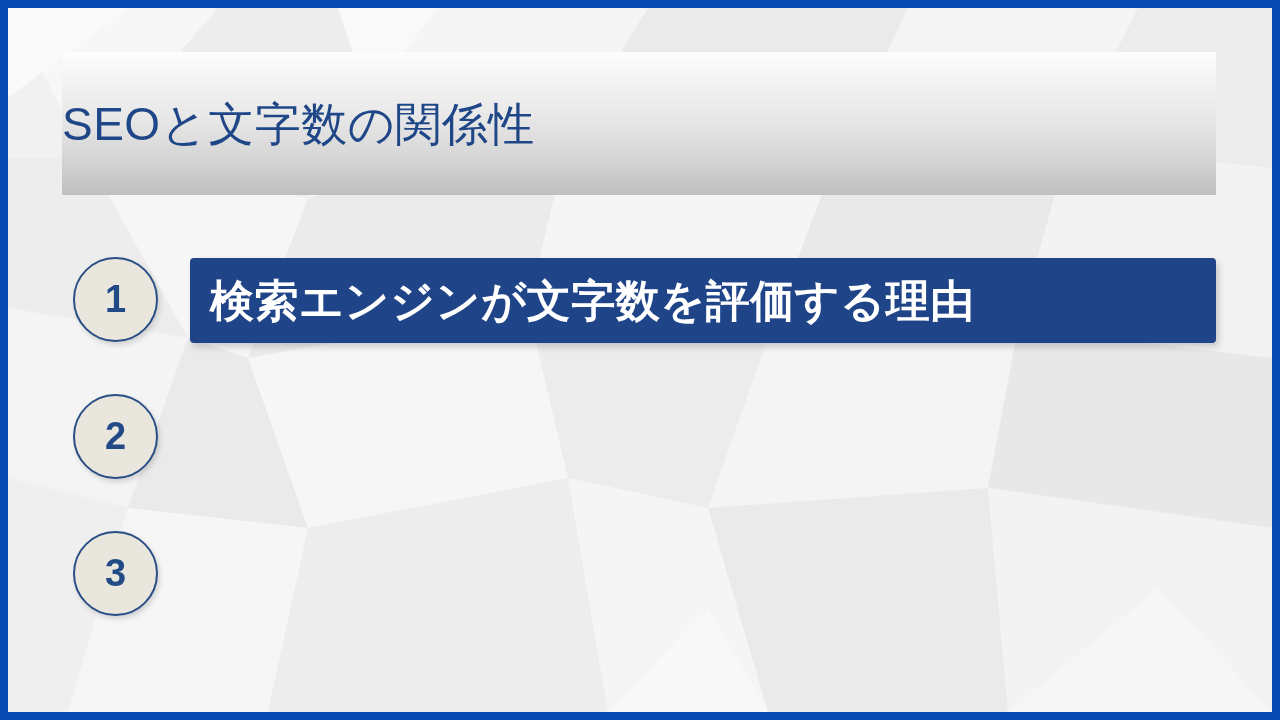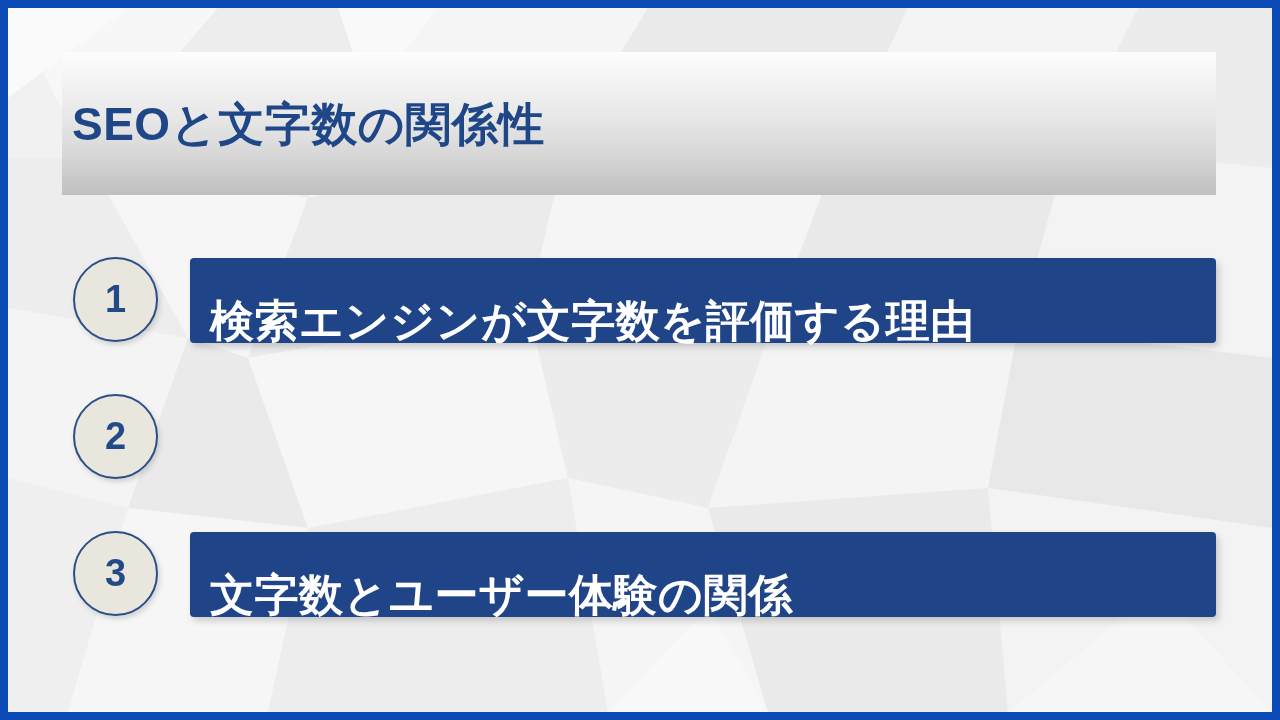--- a/index.html
+++ b/index.html
@@ -56,23 +56,22 @@
         #fdfdfd 0%,
         #f4f4f4 18%,
         #e8e8e8 45%,
         #d7d7d7 72%,
         #bfbfbf 100%);
     z-index: 2;
     display: flex;
     align-items: center;
   }
   .title-text {
-    margin-left: 10px;
     font-size: 46px;
-    font-weight: bold;
+    font-weight: normal;
     color: #1f4788;
     letter-spacing: 0.5px;
     line-height: 1;
     white-space: nowrap;
   }
 
   
   .row {
     position: absolute;
     left: 62px;
@@ -110,21 +109,21 @@
   .bar {
     position: absolute;
     left: 128px;
     top: 1px;
     width: 1026px;
     height: 85px;
     background: #1f4488;
     border-radius: 4px;
     box-shadow: 3px 4px 6px rgba(110,110,110,0.30);
     display: flex;
-    align-items: flex-end;
+    align-items: center;
     box-sizing: border-box;
   }
   .bar-text {
     margin-left: 20px;
     font-size: 44px;
     font-weight: bold;
     color: #ffffff;
     line-height: 1;
     white-space: nowrap;
     letter-spacing: 0.5px;
@@ -186,23 +185,20 @@
   <div class="row r2">
     <div class="num-circle">
       <span class="num-text">2</span>
     </div>
   </div>
 
   <div class="row r3">
     <div class="num-circle">
       <span class="num-text">3</span>
     </div>
-    <div class="bar">
-      <span class="bar-text">文字数とユーザー体験の関係</span>
-    </div>
   </div>
 
   <div class="frame-border top"></div>
   <div class="frame-border bottom"></div>
   <div class="frame-border left"></div>
   <div class="frame-border right"></div>
 
 </div>
 
 </body></html>

